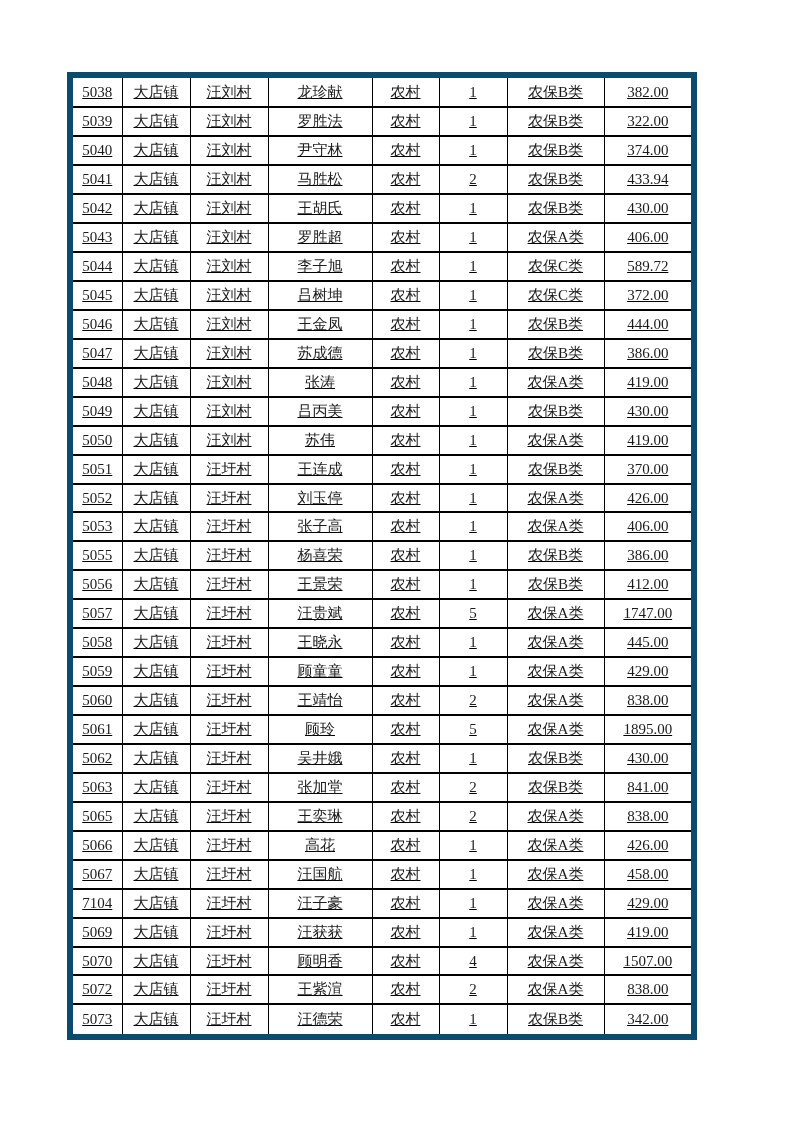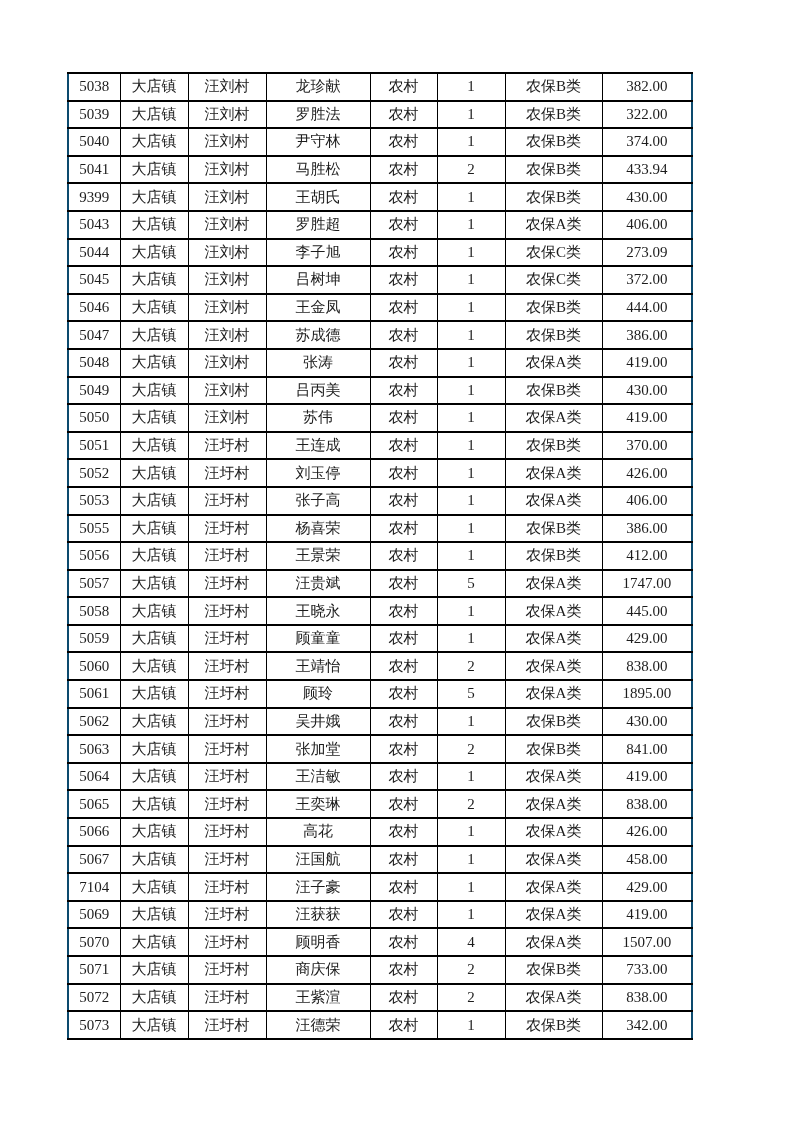--- a/index.html
+++ b/index.html
@@ -32,21 +32,22 @@
     text-align: center;
     vertical-align: middle;
     font-size: 15px;
     line-height: 1;
     color: #1c1c1c;
     padding: 0;
     white-space: nowrap;
     overflow: hidden;
   }
   table.grid {
-    border: 2px solid #0c4a6e;
+    border: 6px solid #0c4a6e;
+    text-decoration: underline;
   }
 </style>
 </head>
 <body>
 
 <div class="page">
   <table class="grid">
     <colgroup>
       <col style="width:52px">
       <col style="width:68px">
@@ -92,21 +93,21 @@
           <td>5041</td>
           <td>大店镇</td>
           <td>汪刘村</td>
           <td>马胜松</td>
           <td>农村</td>
           <td>2</td>
           <td>农保B类</td>
           <td>433.94</td>
         </tr>
         <tr>
-          <td>9399</td>
+          <td>5042</td>
           <td>大店镇</td>
           <td>汪刘村</td>
           <td>王胡氏</td>
           <td>农村</td>
           <td>1</td>
           <td>农保B类</td>
           <td>430.00</td>
         </tr>
         <tr>
           <td>5043</td>
@@ -119,21 +120,21 @@
           <td>406.00</td>
         </tr>
         <tr>
           <td>5044</td>
           <td>大店镇</td>
           <td>汪刘村</td>
           <td>李子旭</td>
           <td>农村</td>
           <td>1</td>
           <td>农保C类</td>
-          <td>273.09</td>
+          <td>589.72</td>
         </tr>
         <tr>
           <td>5045</td>
           <td>大店镇</td>
           <td>汪刘村</td>
           <td>吕树坤</td>
           <td>农村</td>
           <td>1</td>
           <td>农保C类</td>
           <td>372.00</td>
@@ -302,98 +303,78 @@
           <td>5063</td>
           <td>大店镇</td>
           <td>汪圩村</td>
           <td>张加堂</td>
           <td>农村</td>
           <td>2</td>
           <td>农保B类</td>
           <td>841.00</td>
         </tr>
         <tr>
-          <td>5064</td>
-          <td>大店镇</td>
-          <td>汪圩村</td>
-          <td>王洁敏</td>
+          <td>5065</td>
+          <td>大店镇</td>
+          <td>汪圩村</td>
+          <td>王奕琳</td>
+          <td>农村</td>
+          <td>2</td>
+          <td>农保A类</td>
+          <td>838.00</td>
+        </tr>
+        <tr>
+          <td>5066</td>
+          <td>大店镇</td>
+          <td>汪圩村</td>
+          <td>高花</td>
+          <td>农村</td>
+          <td>1</td>
+          <td>农保A类</td>
+          <td>426.00</td>
+        </tr>
+        <tr>
+          <td>5067</td>
+          <td>大店镇</td>
+          <td>汪圩村</td>
+          <td>汪国航</td>
+          <td>农村</td>
+          <td>1</td>
+          <td>农保A类</td>
+          <td>458.00</td>
+        </tr>
+        <tr>
+          <td>7104</td>
+          <td>大店镇</td>
+          <td>汪圩村</td>
+          <td>汪子豪</td>
+          <td>农村</td>
+          <td>1</td>
+          <td>农保A类</td>
+          <td>429.00</td>
+        </tr>
+        <tr>
+          <td>5069</td>
+          <td>大店镇</td>
+          <td>汪圩村</td>
+          <td>汪获获</td>
           <td>农村</td>
           <td>1</td>
           <td>农保A类</td>
           <td>419.00</td>
         </tr>
         <tr>
-          <td>5065</td>
-          <td>大店镇</td>
-          <td>汪圩村</td>
-          <td>王奕琳</td>
-          <td>农村</td>
-          <td>2</td>
-          <td>农保A类</td>
-          <td>838.00</td>
-        </tr>
-        <tr>
-          <td>5066</td>
-          <td>大店镇</td>
-          <td>汪圩村</td>
-          <td>高花</td>
-          <td>农村</td>
-          <td>1</td>
-          <td>农保A类</td>
-          <td>426.00</td>
-        </tr>
-        <tr>
-          <td>5067</td>
-          <td>大店镇</td>
-          <td>汪圩村</td>
-          <td>汪国航</td>
-          <td>农村</td>
-          <td>1</td>
-          <td>农保A类</td>
-          <td>458.00</td>
-        </tr>
-        <tr>
-          <td>7104</td>
-          <td>大店镇</td>
-          <td>汪圩村</td>
-          <td>汪子豪</td>
-          <td>农村</td>
-          <td>1</td>
-          <td>农保A类</td>
-          <td>429.00</td>
-        </tr>
-        <tr>
-          <td>5069</td>
-          <td>大店镇</td>
-          <td>汪圩村</td>
-          <td>汪获获</td>
-          <td>农村</td>
-          <td>1</td>
-          <td>农保A类</td>
-          <td>419.00</td>
-        </tr>
-        <tr>
           <td>5070</td>
           <td>大店镇</td>
           <td>汪圩村</td>
           <td>顾明香</td>
           <td>农村</td>
           <td>4</td>
           <td>农保A类</td>
           <td>1507.00</td>
-        </tr>
-        <tr>
-          <td>5071</td>
-          <td>大店镇</td>
-          <td>汪圩村</td>
-          <td>商庆保</td>
-          <td>农村</td>
-          <td>2</td>
-          <td>农保B类</td>
-          <td>733.00</td>
         </tr>
         <tr>
           <td>5072</td>
           <td>大店镇</td>
           <td>汪圩村</td>
           <td>王紫渲</td>
           <td>农村</td>
           <td>2</td>
           <td>农保A类</td>
           <td>838.00</td>

